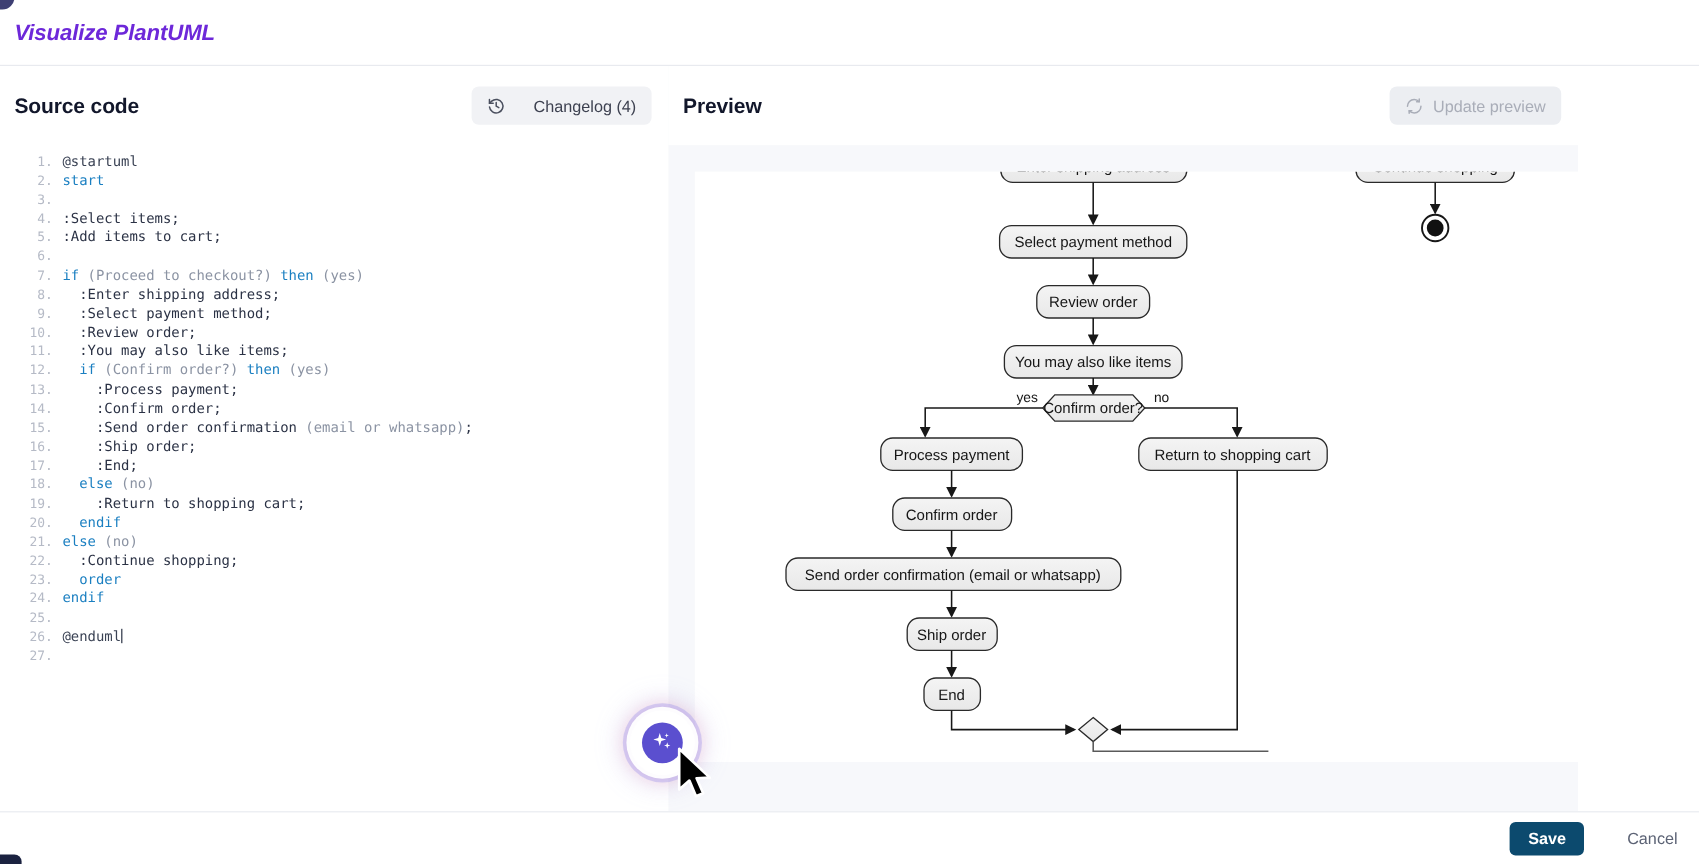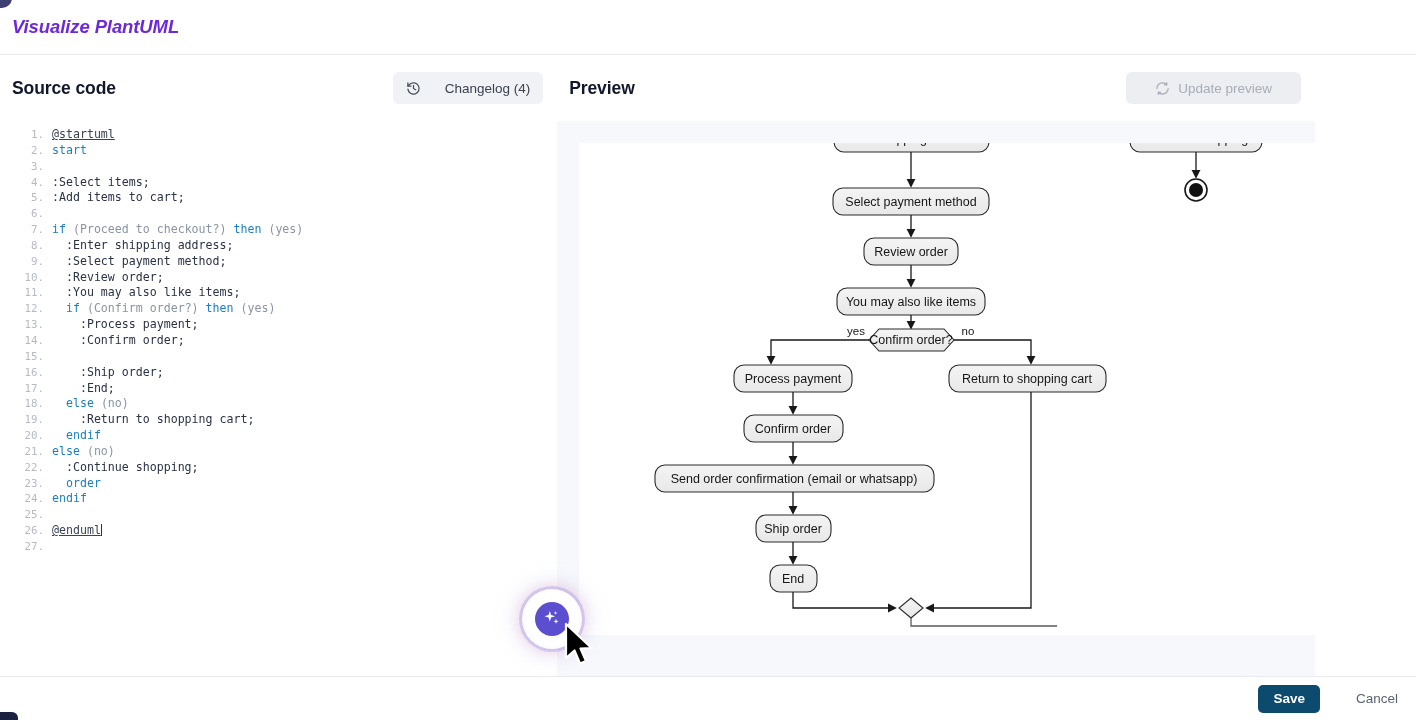--- a/index.html
+++ b/index.html
@@ -105,21 +105,21 @@
     cursor: pointer;
     white-space: nowrap;
   }
   .changelog-btn .ic { display: inline-flex; align-items: center; }
 
   .update-btn {
     display: inline-flex;
     align-items: center;
     gap: 8px;
     height: 32px;
-    padding: 0 29px;
+    padding: 0 13px;
     border: none;
     border-radius: 6px;
     background: #eceef2;
     color: #a9adb8;
     font-family: "Liberation Sans", sans-serif;
     font-size: 13.5px;
     font-weight: 400;
     cursor: default;
     white-space: nowrap;
   }
@@ -147,21 +147,21 @@
     flex: 0 0 52px;
     text-align: right;
     padding-right: 8px;
     color: #b5bac6;
     font-size: 10.8px;
     user-select: none;
   }
   .lt { color: #2b3245; }
   .kw   { color: #1a7fc1; }
   .pun  { color: #8b93a3; }
-  .at   { color: #3a4254; text-decoration: underline; }
+  .at   { color: #3a4254; }
   .caret {
     display: inline-block;
     width: 1px;
     height: 12px;
     background: #2b3245;
     vertical-align: -2px;
     margin-left: 0px;
   }
 
   
@@ -295,21 +295,21 @@
           <div class="code-line"><span class="ln">5.</span><span><span class="lt">:Add items to cart;</span></span></div>
           <div class="code-line"><span class="ln">6.</span><span></span></div>
           <div class="code-line"><span class="ln">7.</span><span><span class="kw">if </span><span class="pun">(Proceed to checkout?) </span><span class="kw">then </span><span class="pun">(yes)</span></span></div>
           <div class="code-line"><span class="ln">8.</span><span><span class="lt">  :Enter shipping address;</span></span></div>
           <div class="code-line"><span class="ln">9.</span><span><span class="lt">  :Select payment method;</span></span></div>
           <div class="code-line"><span class="ln">10.</span><span><span class="lt">  :Review order;</span></span></div>
           <div class="code-line"><span class="ln">11.</span><span><span class="lt">  :You may also like items;</span></span></div>
           <div class="code-line"><span class="ln">12.</span><span><span class="kw">  if </span><span class="pun">(Confirm order?) </span><span class="kw">then </span><span class="pun">(yes)</span></span></div>
           <div class="code-line"><span class="ln">13.</span><span><span class="lt">    :Process payment;</span></span></div>
           <div class="code-line"><span class="ln">14.</span><span><span class="lt">    :Confirm order;</span></span></div>
-          <div class="code-line"><span class="ln">15.</span></div>
+          <div class="code-line"><span class="ln">15.</span><span><span class="lt">    :Send order confirmation </span><span class="pun">(email or whatsapp)</span><span class="lt">;</span></span></div>
           <div class="code-line"><span class="ln">16.</span><span><span class="lt">    :Ship order;</span></span></div>
           <div class="code-line"><span class="ln">17.</span><span><span class="lt">    :End;</span></span></div>
           <div class="code-line"><span class="ln">18.</span><span><span class="kw">  else </span><span class="pun">(no)</span></span></div>
           <div class="code-line"><span class="ln">19.</span><span><span class="lt">    :Return to shopping cart;</span></span></div>
           <div class="code-line"><span class="ln">20.</span><span><span class="kw">  endif</span></span></div>
           <div class="code-line"><span class="ln">21.</span><span><span class="kw">else </span><span class="pun">(no)</span></span></div>
           <div class="code-line"><span class="ln">22.</span><span><span class="lt">  :Continue shopping;</span></span></div>
           <div class="code-line"><span class="ln">23.</span><span><span class="kw">  order</span></span></div>
           <div class="code-line"><span class="ln">24.</span><span><span class="kw">endif</span></span></div>
           <div class="code-line"><span class="ln">25.</span><span></span></div>

